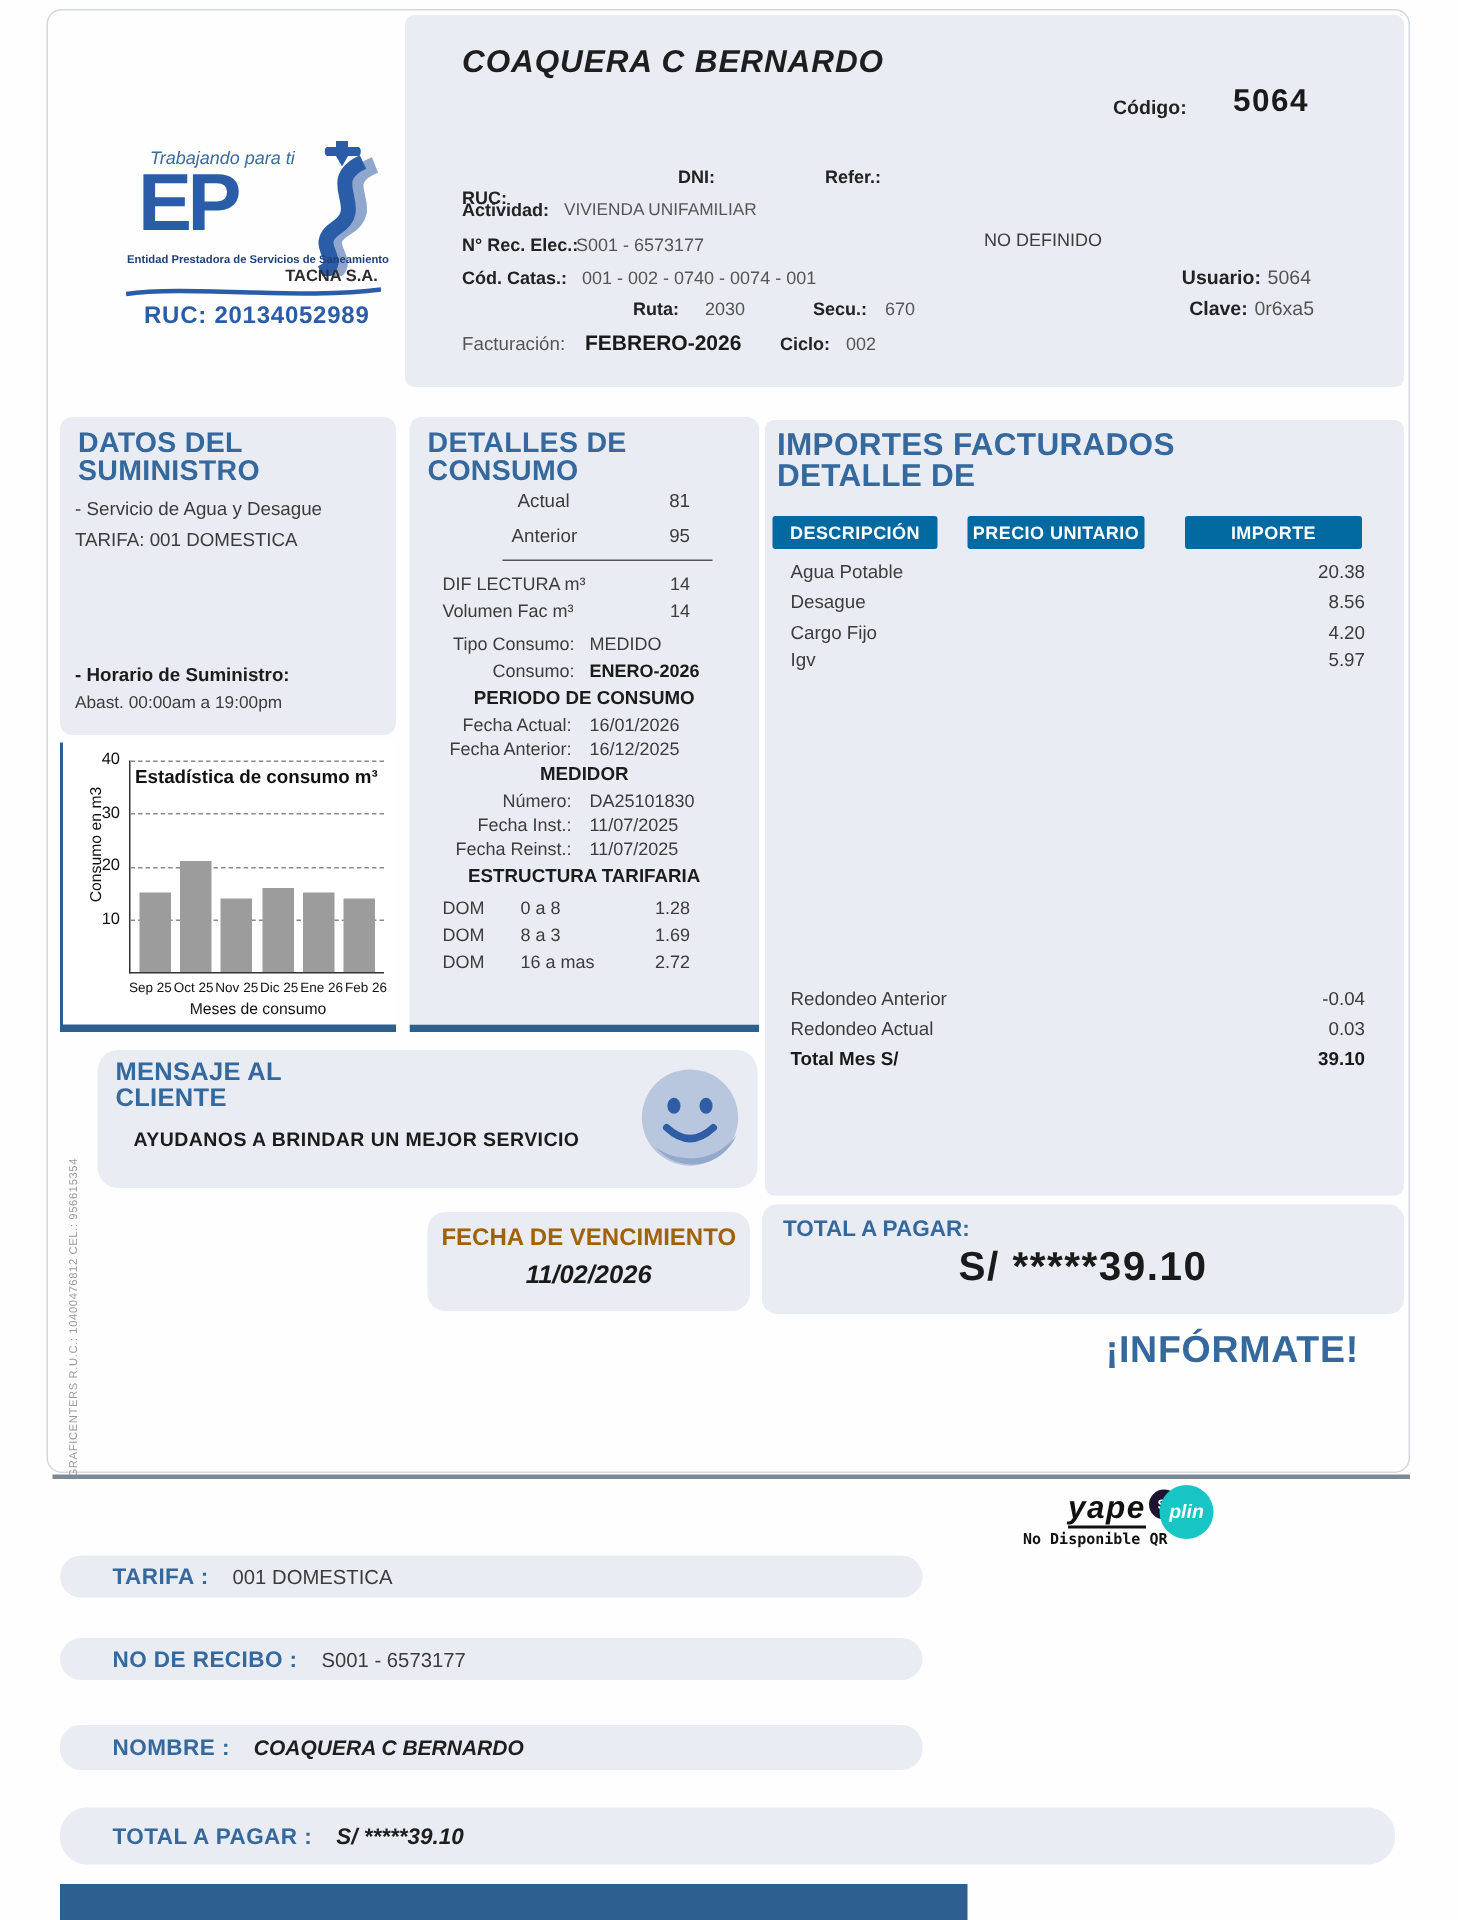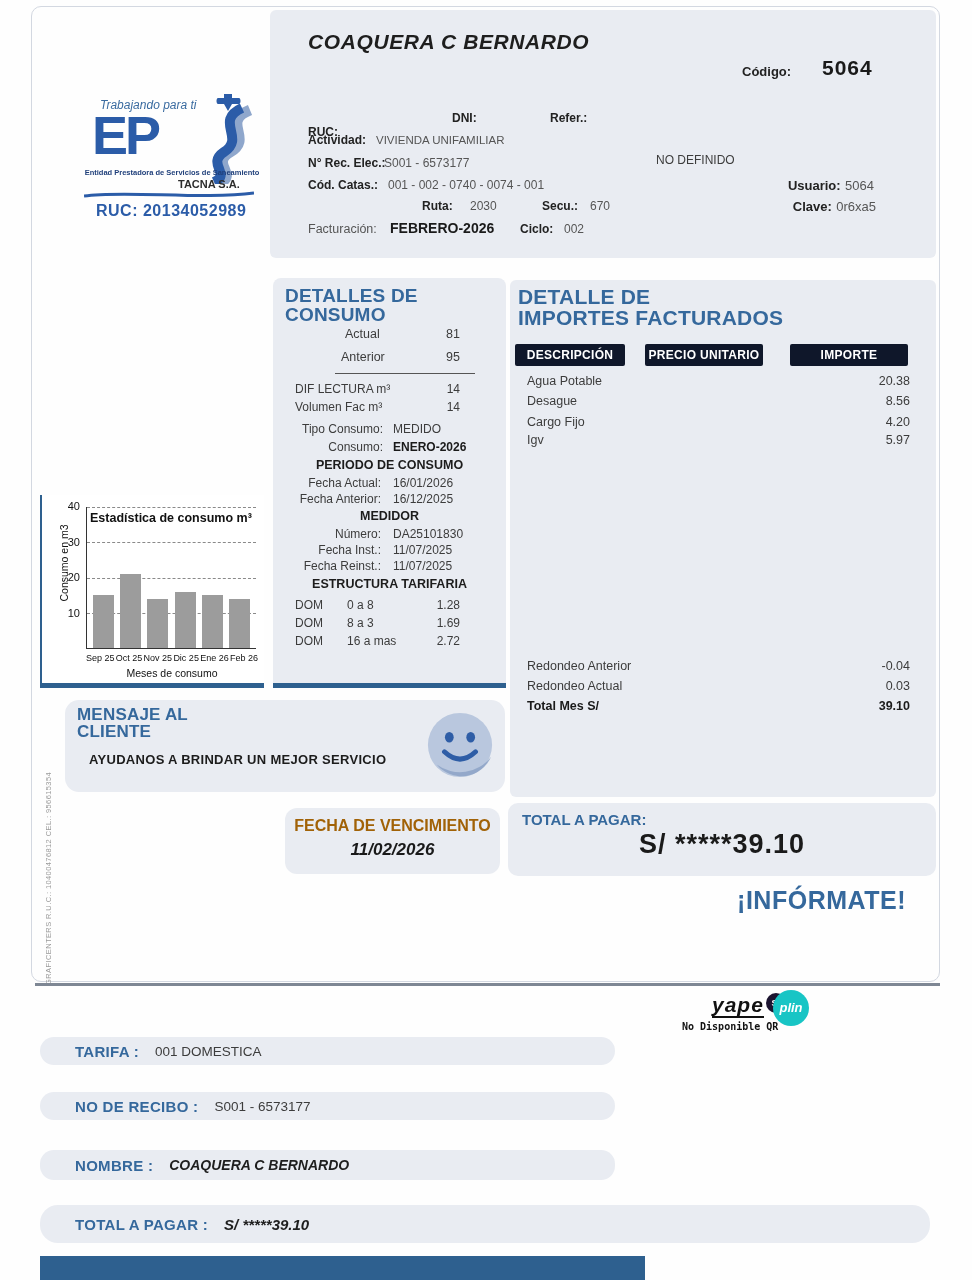--- a/index.html
+++ b/index.html
@@ -38,21 +38,21 @@
   .chart-title { position:absolute; left:48px; top:16px; font-size:12.5px; font-weight:bold; color:#111; }
   .ylab { position:absolute; left:-28px; top:62px; transform:rotate(-90deg); transform-origin:center;
           font-size:10.5px; color:#111; width:100px; text-align:center; }
   .xlab { position:absolute; left:40px; top:172px; width:180px; text-align:center; font-size:10.5px; color:#111; }
 
   
   .row { display:flex; font-size:12px; color:#3c3c3c; line-height:18px; }
   .ctr { text-align:center; font-weight:bold; color:#1c1c1c; font-size:12.5px; }
 
   
-  .tbl-btn { position:absolute; height:22px; background:#0f172a; color:#fff; font-weight:bold;
+  .tbl-btn { position:absolute; height:22px; background:#0369a1; color:#fff; font-weight:bold;
              font-size:12px; text-align:center; line-height:22px; border-radius:2px; letter-spacing:0.3px; }
   .imp-row { position:absolute; left:17px; right:26px; display:flex; justify-content:space-between;
              font-size:12.5px; color:#3c3c3c; }
 
   
   .f-row { position:absolute; background:#e9ecf2; border-radius:14px; display:flex; align-items:center; }
   .f-lbl { font-weight:bold; font-size:15px; color:#35689c; letter-spacing:0.3px; }
   .f-val { font-size:13.5px; color:#3c3c3c; margin-left:16px; }
 
   .sidebar-txt { position:absolute; left:44px; top:760px; height:225px;
@@ -77,21 +77,21 @@
 
   <div class="abs" style="left:60px; top:90px; width:200px; height:140px;">
     <div class="abs tagline" style="left:40px; top:8px;">Trabajando para ti</div>
     <div class="abs logo-ep" style="left:32px; top:14px;">EP</div>
     <svg class="abs" style="left:120px; top:2px;" width="86" height="92" viewBox="0 0 86 92">
       <path d="M44 2 h8 v4 h7 c2 0 2 6 0 6 h-7 l-4 7 -4 -7 h-6 c-2 0 -2 -6 0 -6 h6 z" fill="#2b5ca8"></path>
       <path d="M70 18 C40 30 74 46 50 60 C30 72 58 82 40 91" stroke="#8fa7cc" stroke-width="11" fill="none"></path>
       <path d="M62 16 C34 29 66 46 44 60 C26 72 52 82 34 90" stroke="#2b5ca8" stroke-width="10" fill="none"></path>
     </svg>
     <div class="abs" style="left:24px; top:78px; width:176px; text-align:center; font-size:7.5px; font-weight:bold; color:#1f3f7a;">Entidad Prestadora de Servicios de Saneamiento</div>
-    <div class="abs" style="left:118px; top:88px; width:86px; text-align:left; font-size:11px; font-weight:bold; color:#2c2c2c;">TACNA S.A.</div>
+    <div class="abs" style="left:118px; top:88px; width:86px; text-align:center; font-size:11px; font-weight:bold; color:#2c2c2c;">TACNA S.A.</div>
     <svg class="abs" style="left:24px; top:100px;" width="170" height="10" viewBox="0 0 170 10">
       <path d="M0 6 C40 0 120 10 170 3" stroke="#2b5ca8" stroke-width="3" fill="none"></path>
     </svg>
     <div class="abs" style="left:36px; top:112px; font-size:16px; font-weight:bold; color:#2b5ca8; letter-spacing:0.5px;">RUC: 20134052989</div>
   </div>
 
   <div class="panel" style="left:270px; top:10px; width:666px; height:248px; border-radius:6px;">
     <div class="abs cust-name" style="left:38px; top:20px;">COAQUERA C BERNARDO</div>
     <div class="abs hdr-lbl" style="left:472px; top:54px; font-size:13px;">Código:</div>
     <div class="abs" style="left:552px; top:46px; font-size:21px; font-weight:bold; color:#1a1a1a; letter-spacing:1px;">5064</div>
@@ -116,20 +116,30 @@
     <div class="abs" style="right:60px; top:187px; text-align:right;">
       <span class="hdr-lbl" style="font-size:13px;">Clave:</span>
       <span class="hdr-val" style="font-size:13px;">0r6xa5</span>
     </div>
     <div class="abs hdr-val" style="left:38px; top:212px; font-size:12.5px;">Facturación:</div>
     <div class="abs" style="left:120px; top:210px; font-size:14px; font-weight:bold; color:#1a1a1a;">FEBRERO-2026</div>
     <div class="abs hdr-lbl" style="left:250px; top:212px;">Ciclo:</div>
     <div class="abs hdr-val" style="left:294px; top:212px;">002</div>
   </div>
 
+  <div class="panel" style="left:40px; top:278px; width:224px; height:212px;">
+    <div class="abs sec-title" style="left:12px; top:8px; font-size:19px;">
+      <div>DATOS DEL</div>
+      <div>SUMINISTRO</div>
+    </div>
+    <div class="abs" style="left:10px; top:54px; font-size:12.5px; color:#3c3c3c;">- Servicio de Agua y Desague</div>
+    <div class="abs" style="left:10px; top:75px; font-size:12.5px; color:#3c3c3c;">TARIFA: 001 DOMESTICA</div>
+    <div class="abs" style="left:10px; top:165px; font-size:12.5px; font-weight:bold; color:#1c1c1c;">- Horario de Suministro:</div>
+    <div class="abs" style="left:10px; top:185px; font-size:11.5px; color:#3c3c3c;">Abast. 00:00am a 19:00pm</div>
+  </div>
 
   <div class="chart-box">
     <div class="ylab">Consumo en m3</div>
     <div class="plot">
       <div class="gridline" style="top:0%;"></div>
       <div class="gridline" style="top:25%;"></div>
       <div class="gridline" style="top:50%;"></div>
       <div class="gridline" style="top:75%;"></div>
       <div class="bars" id="bars">
           <div class="bar" style="height: 37.5%; background: rgb(156, 156, 156);"></div>
@@ -221,22 +231,22 @@
     </div>
     <div class="abs row" style="left:0; top:354px; width:100%; padding:0 46px 0 22px;">
       <span style="width:52px;">DOM</span>
       <span style="flex:1;">16 a mas</span>
       <span>2.72</span>
     </div>
   </div>
 
   <div class="panel" style="left:510px; top:280px; width:426px; height:517px; border-radius:6px;">
     <div class="abs sec-title" style="left:8px; top:6px; font-size:21px;">
+      <div>IMPORTES FACTURADOS</div>
       <div>DETALLE DE</div>
-      <div>IMPORTES FACTURADOS</div>
     </div>
     <div class="tbl-btn" style="left:5px; top:64px; width:110px;">DESCRIPCIÓN</div>
     <div class="tbl-btn" style="left:135px; top:64px; width:118px;">PRECIO UNITARIO</div>
     <div class="tbl-btn" style="left:280px; top:64px; width:118px;">IMPORTE</div>
     <div class="imp-row" style="top:94px;">
       <span>Agua Potable</span>
       <span>20.38</span>
     </div>
     <div class="imp-row" style="top:114px;">
       <span>Desague</span>

